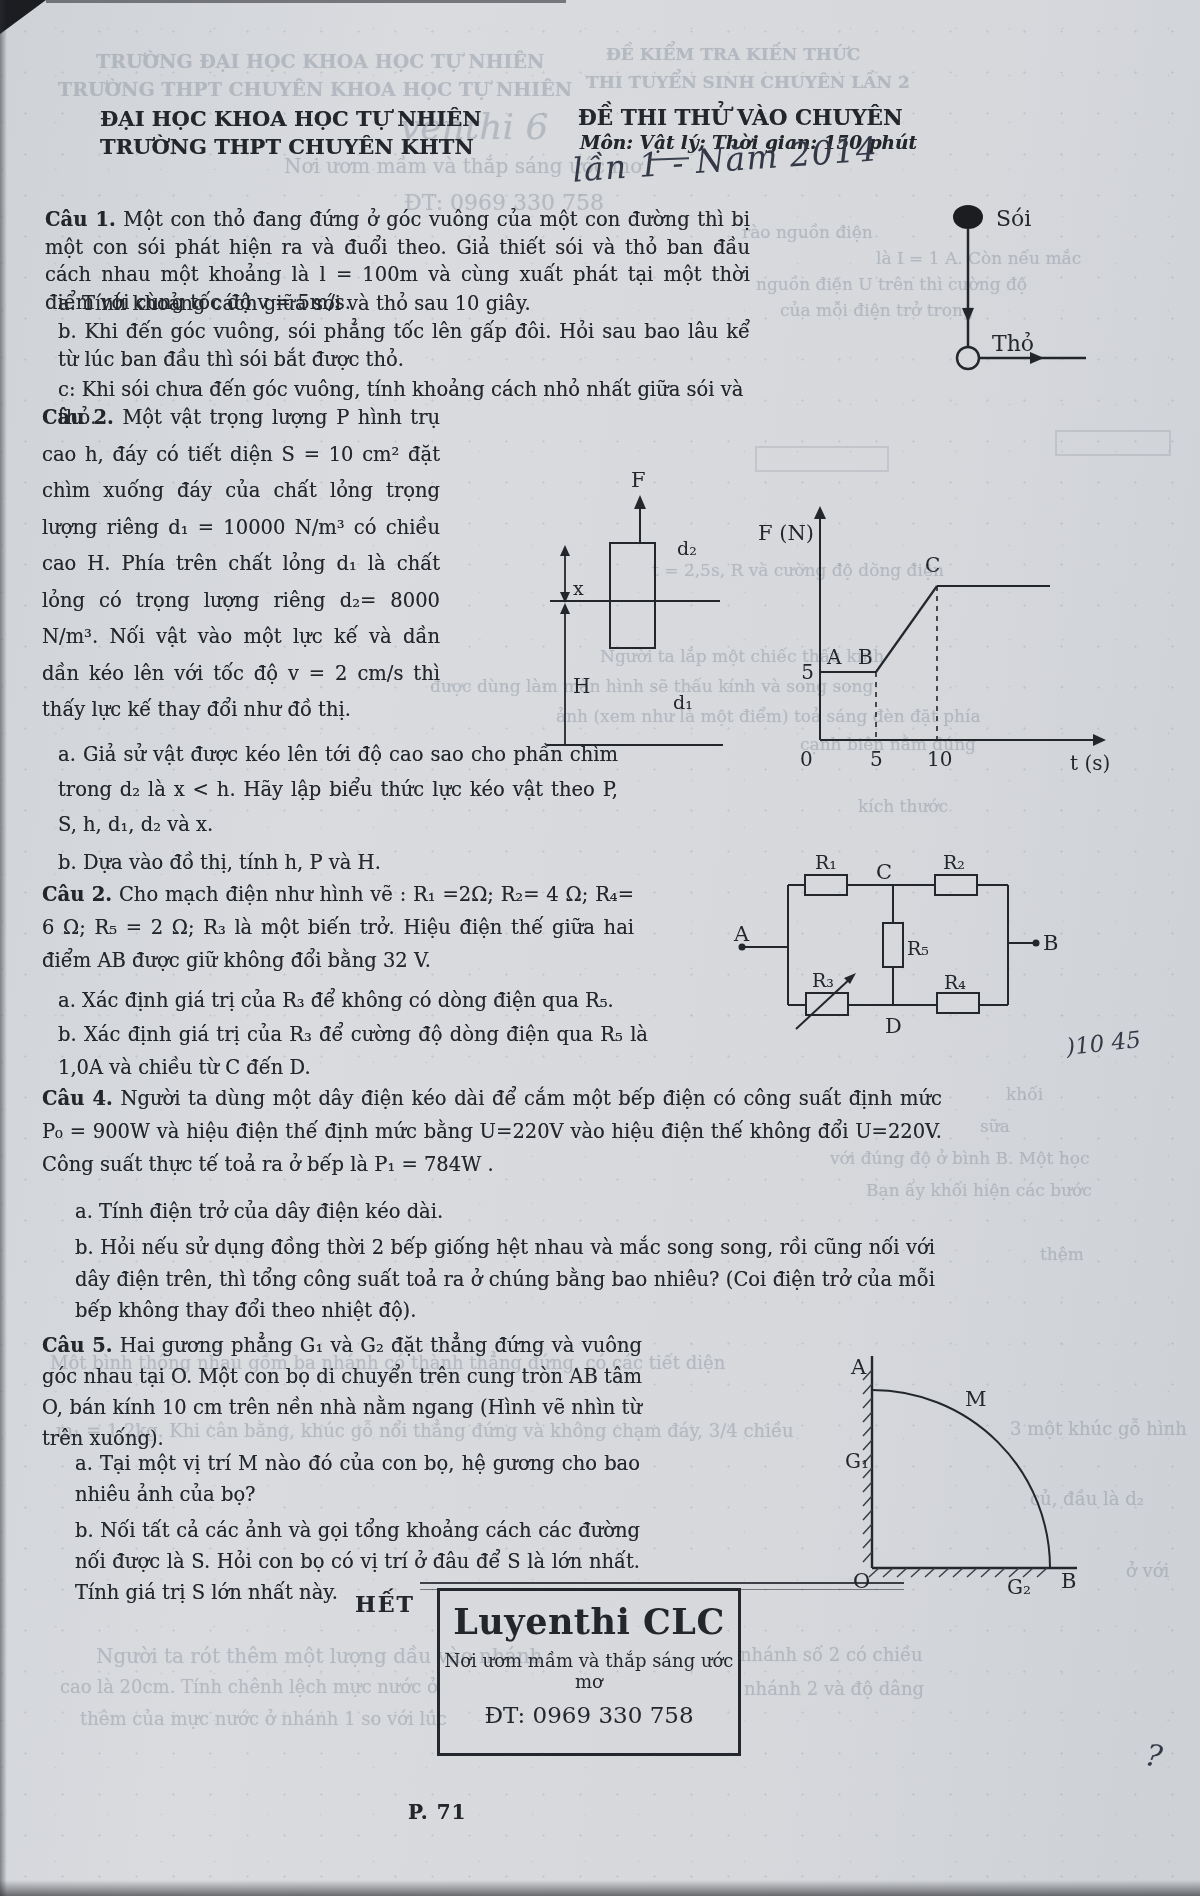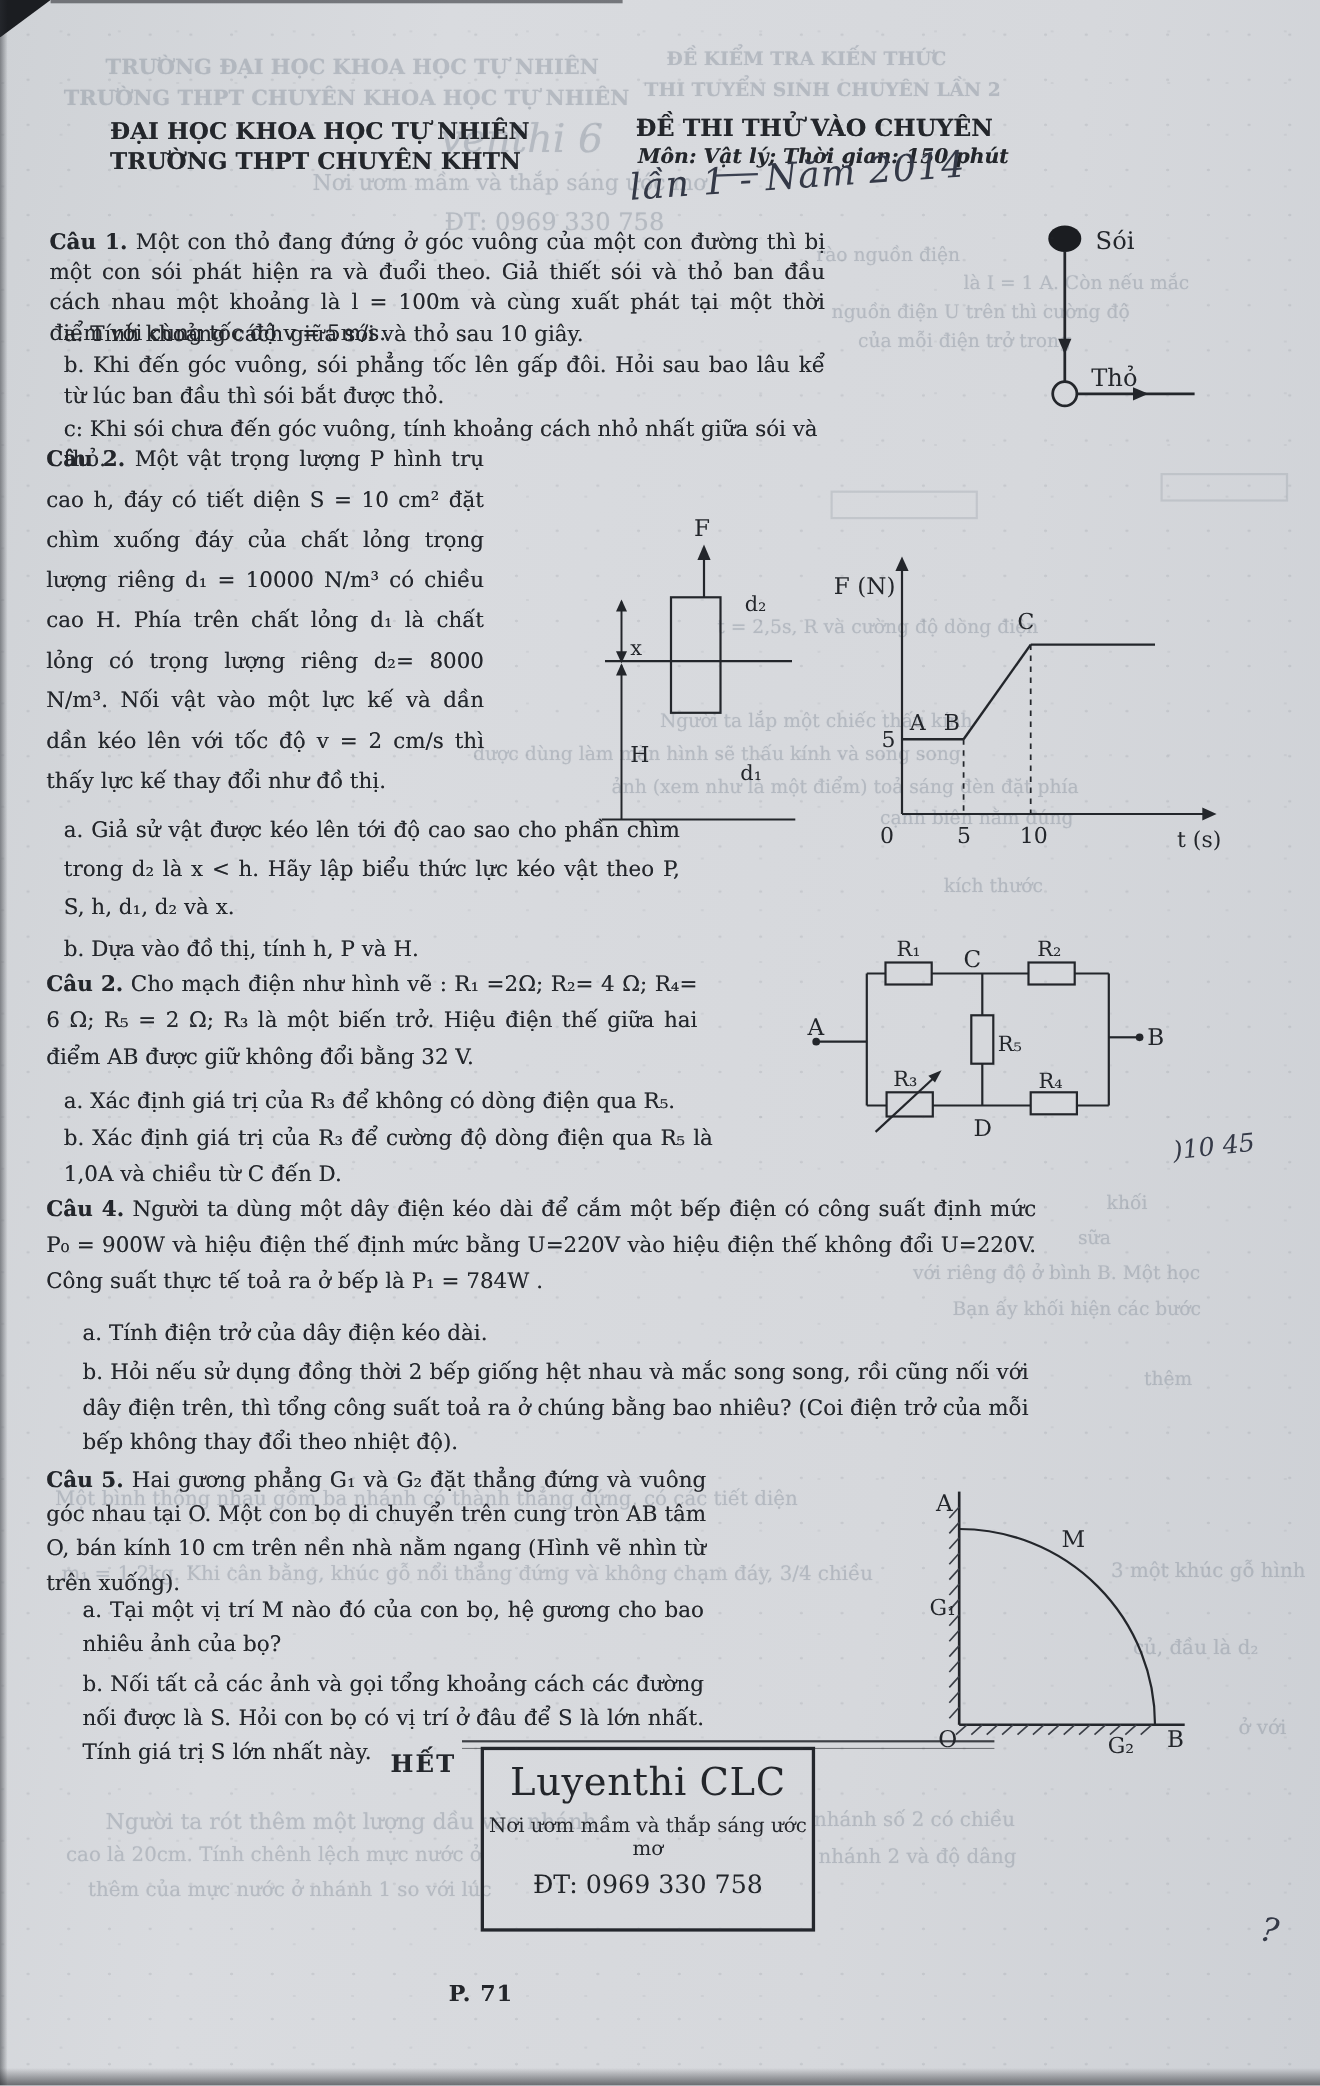--- a/index.html
+++ b/index.html
@@ -46,21 +46,21 @@
       <span class="ghost" style="left: 756px; top: 274px; font-size: 17px;">nguồn điện U trên thì cường độ</span>
       <span class="ghost" style="left: 780px; top: 300px; font-size: 17px;">của mỗi điện trở trong</span>
       <span class="ghost" style="left: 652px; top: 560px; font-size: 17px;">t = 2,5s, R và cường độ dòng điện</span>
       <span class="ghost" style="left: 600px; top: 646px; font-size: 17px;">Người ta lắp một chiếc thấu kính</span>
       <span class="ghost" style="left: 430px; top: 676px; font-size: 17px;">được dùng làm màn hình sẽ thấu kính và song song</span>
       <span class="ghost" style="left: 556px; top: 706px; font-size: 17px;">ảnh (xem như là một điểm) toả sáng đèn đặt phía</span>
       <span class="ghost" style="left: 800px; top: 734px; font-size: 17px;">cạnh biên nằm đúng</span>
       <span class="ghost" style="left: 858px; top: 796px; font-size: 17px;">kích thước</span>
       <span class="ghost" style="left: 1006px; top: 1084px; font-size: 17px;">khối</span>
       <span class="ghost" style="left: 980px; top: 1116px; font-size: 17px;">sữa</span>
-      <span class="ghost" style="left: 830px; top: 1148px; font-size: 17px;">với riêng độ ở bình B. Một học</span>
+      <span class="ghost" style="left: 830px; top: 1148px; font-size: 17px;">với đúng độ ở bình B. Một học</span>
       <span class="ghost" style="left: 866px; top: 1180px; font-size: 17px;">Bạn ấy khối hiện các bước</span>
       <span class="ghost" style="left: 1040px; top: 1244px; font-size: 17px;">thêm</span>
       <span class="ghost" style="left: 50px; top: 1352px; font-size: 18px;">Một bình thông nhau gồm ba nhánh có thành thẳng đứng, có các tiết diện</span>
       <span class="ghost" style="left: 56px; top: 1420px; font-size: 18px;">m₁ = 1,2kg. Khi cân bằng, khúc gỗ nổi thẳng đứng và không chạm đáy, 3/4 chiều</span>
       <span class="ghost" style="left: 1010px; top: 1418px; font-size: 18px;">3 một khúc gỗ hình</span>
       <span class="ghost" style="left: 1030px; top: 1488px; font-size: 18px;">củ, đầu là d₂</span>
       <span class="ghost" style="left: 1126px; top: 1560px; font-size: 18px;">ở với</span>
       <span class="ghost" style="left: 96px; top: 1644px; font-size: 20px;">Người ta rót thêm một lượng dầu vào nhánh</span>
       <span class="ghost" style="left: 740px; top: 1644px; font-size: 18px;">nhánh số 2 có chiều</span>
       <span class="ghost" style="left: 60px; top: 1676px; font-size: 18px;">cao là 20cm. Tính chênh lệch mực nước ở</span>
@@ -203,21 +203,21 @@
     <text x="120" y="66" font-size="21">M</text>
     <text x="0" y="128" font-size="20">G₁</text>
     <text x="8" y="248" font-size="21">O</text>
     <text x="162" y="254" font-size="20">G₂</text>
     <text x="216" y="248" font-size="21">B</text>
   </svg>
 
   <div class="abs hdr" style="left:320px;top:1591px;width:130px;text-align:center;font-size:22px;letter-spacing:2px;">HẾT</div>
   <div class="artifact" style="left:420px;top:1582px;width:484px;height:5px;border-top:2px solid rgba(35,38,44,.85);border-bottom:1px solid rgba(35,38,44,.55);"></div>
   <div id="clc-box" style="left:437px;top:1588px;width:298px;height:152px;padding-top:10px;">
-    <div style="font-size:35px;font-weight:normal;letter-spacing:.5px;">Luyenthi CLC</div>
+    <div style="font-size:35px;font-weight:bold;letter-spacing:.5px;">Luyenthi CLC</div>
     <div style="font-size:18px;margin-top:8px;">Nơi ươm mầm và thắp sáng ước mơ</div>
     <div style="font-size:23px;margin-top:10px;">ĐT: 0969 330 758</div>
   </div>
   <div class="hand" style="left:1146px;top:1738px;font-size:30px;transform:rotate(10deg);">?</div>
   <div class="abs hdr" style="left:408px;top:1800px;font-size:20px;letter-spacing:1px;">P. 71</div>
 
   <div class="artifact" style="left:0;top:0;width:46px;height:34px;background:#1b1d21;clip-path:polygon(0 0,100% 0,0 100%);"></div>
   <div class="artifact" style="left:46px;top:0;width:520px;height:3px;background:rgba(35,37,42,.55);"></div>
   <div class="artifact" style="left:0;top:0;width:7px;height:1896px;background:linear-gradient(to right,rgba(44,47,53,.5),transparent);"></div>
   <div class="artifact" style="left:0;top:1880px;width:1200px;height:16px;background:linear-gradient(to top,rgba(30,32,36,.6),transparent);"></div>

